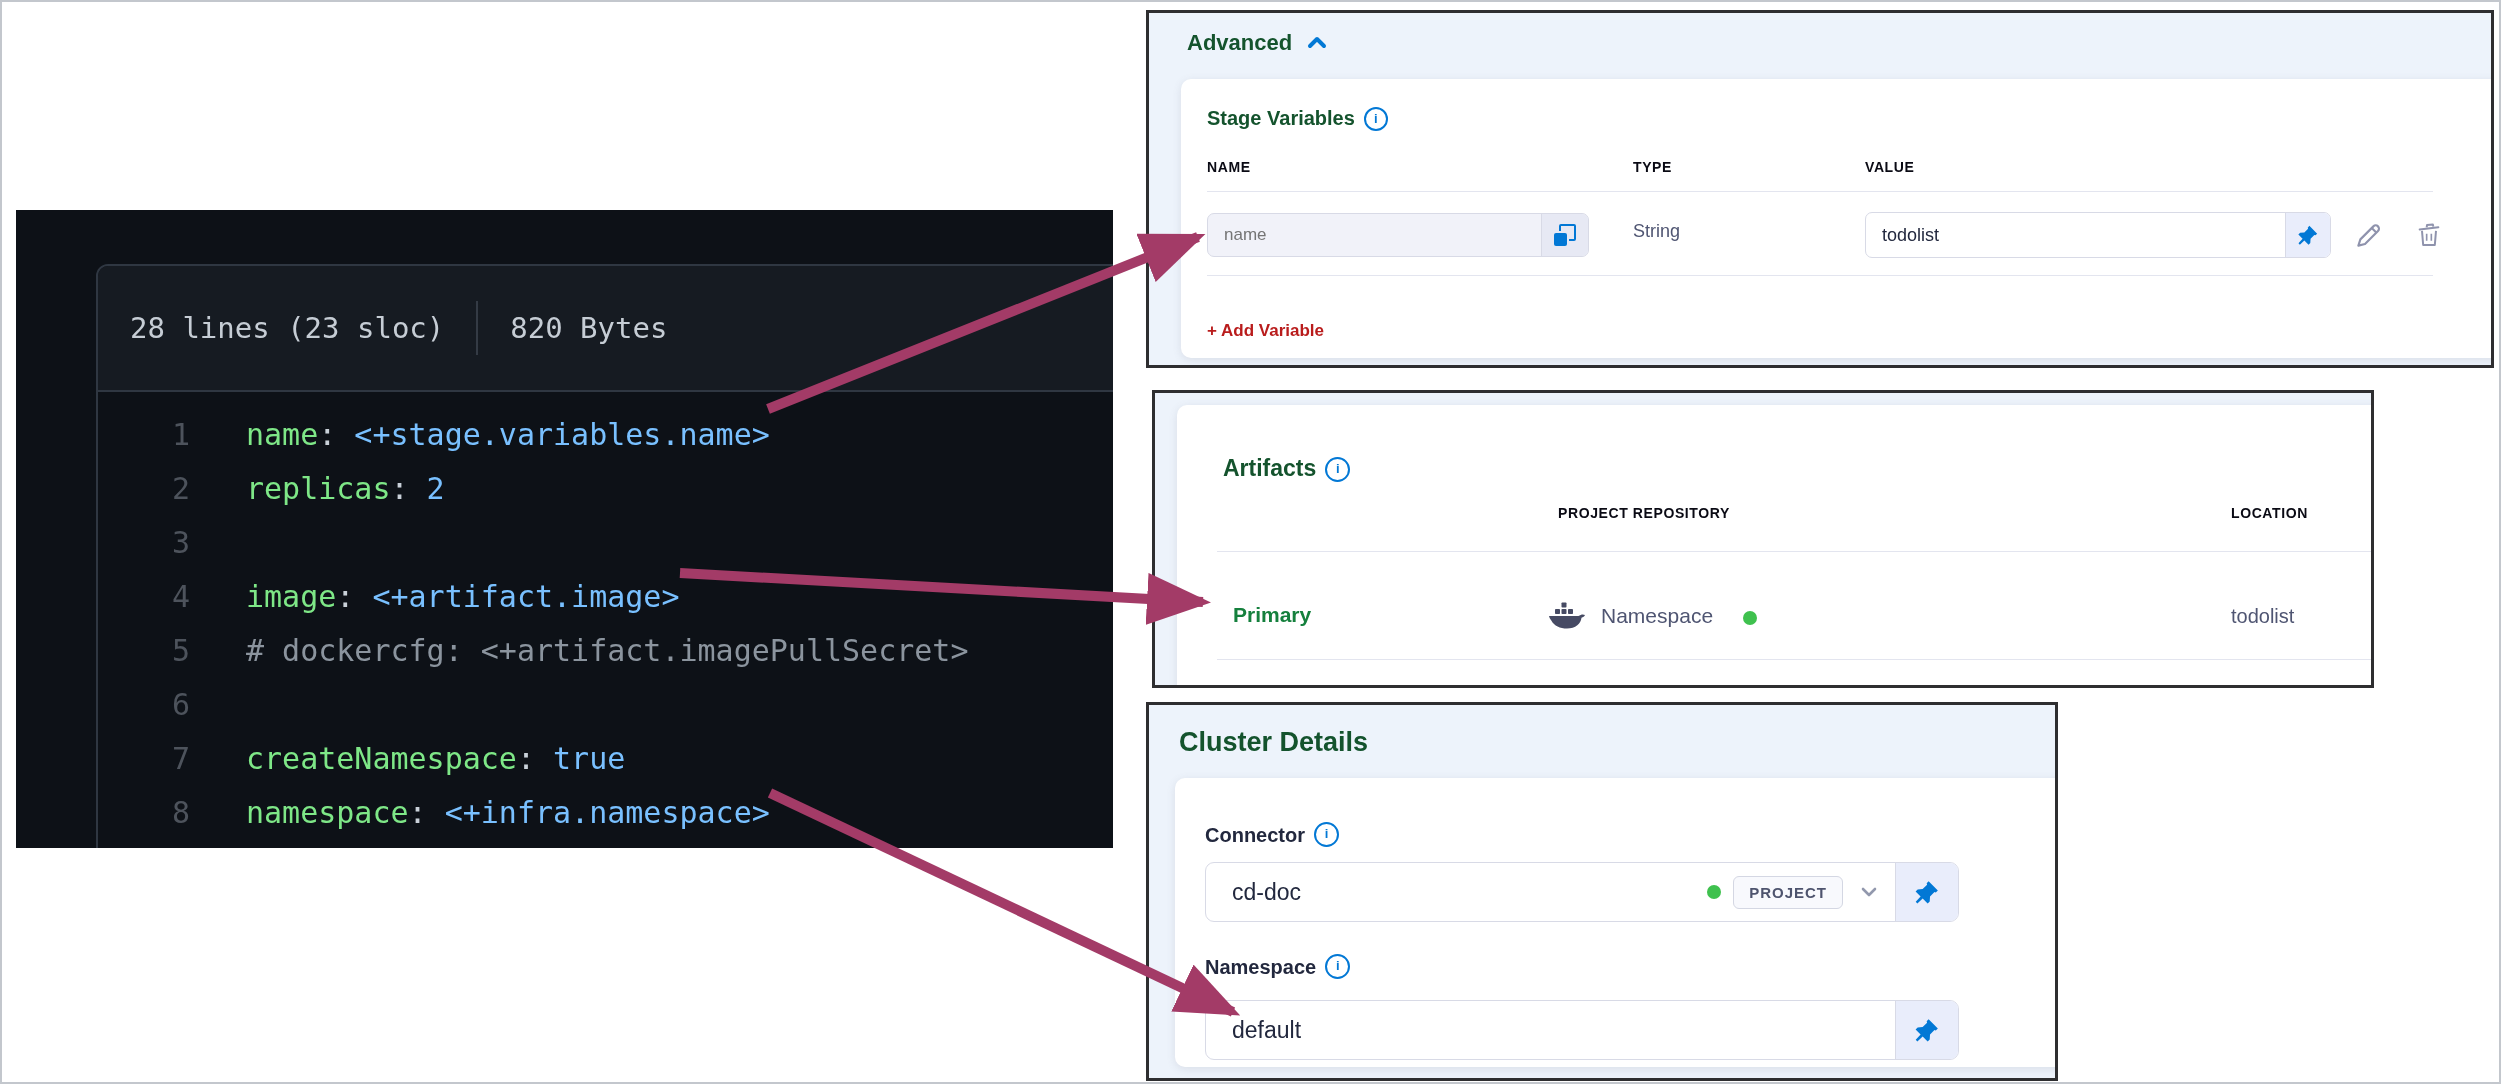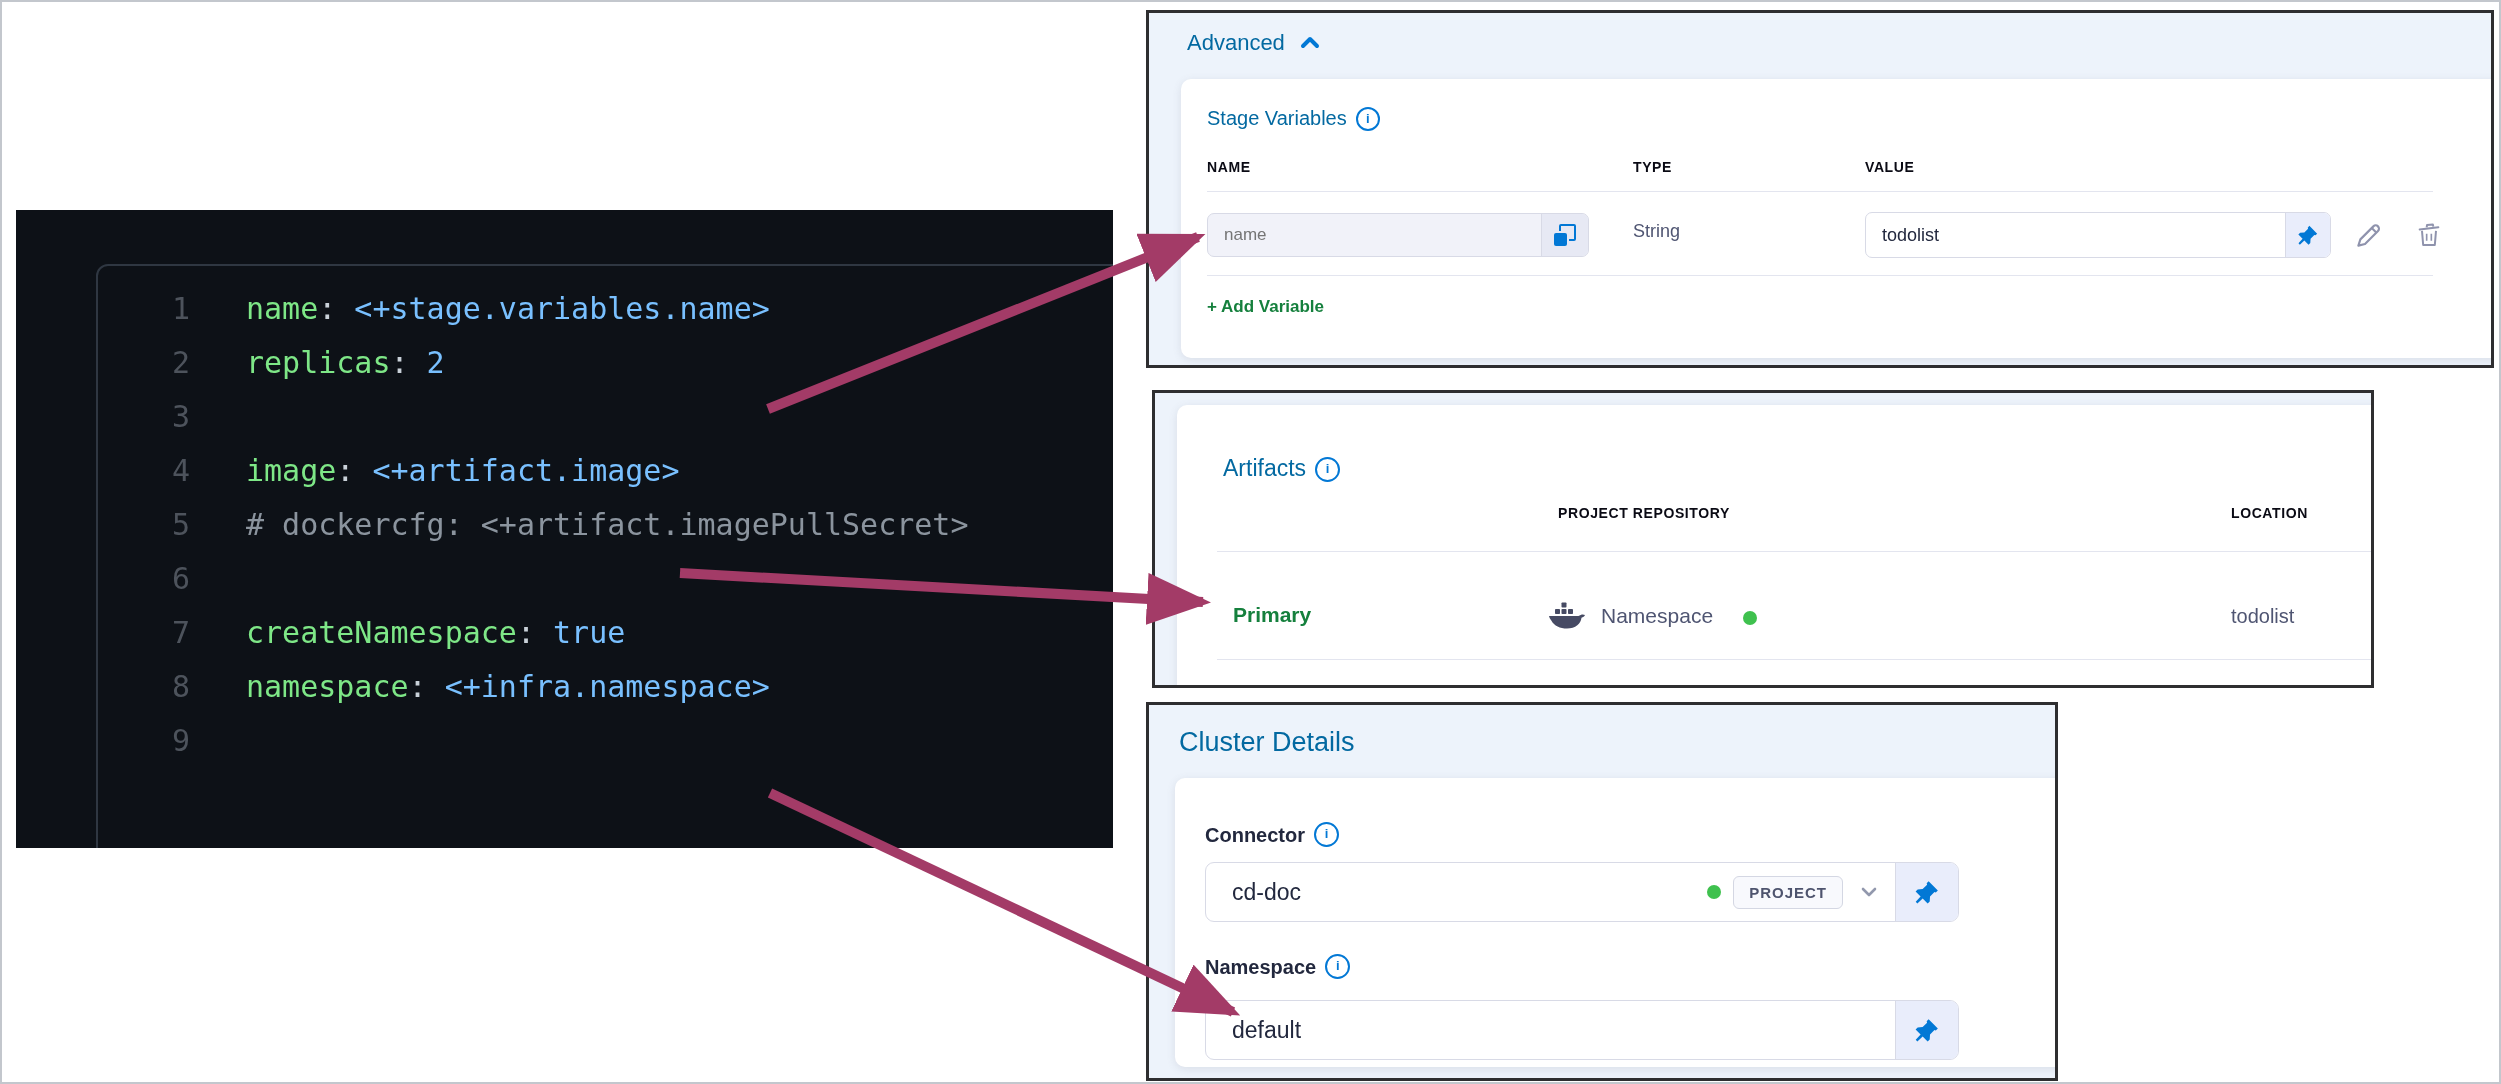--- a/index.html
+++ b/index.html
@@ -15,50 +15,55 @@
     font-family:"DejaVu Sans Mono",monospace;font-size:29px;color:#c6cdd5;padding-left:32px;}
   .file-header .vdiv{width:2px;height:54px;background:#343b45;margin:0 32px;}
   .code-lines{padding-top:16px;font-family:"DejaVu Sans Mono",monospace;font-size:30px;white-space:pre;}
   .cl{height:54px;line-height:54px;display:flex;}
   .cl .ln{width:92px;text-align:right;color:#4d535c;flex:0 0 92px;}
   .cl .ct{padding-left:56px;}
   .tok-key{color:#7ee787;} .tok-pun{color:#c9d1d9;} .tok-val{color:#79c0ff;} .tok-com{color:#8b949e;}
   
   .panel{position:absolute;background:#edf3fb;border:3px solid #2e2e30;overflow:hidden;}
   .card{position:absolute;background:#ffffff;border-radius:10px;box-shadow:0 2px 8px rgba(96,97,112,0.14);}
-  .sec-title{font-weight:normal;color:#0369a1;}
+  .sec-title{font-weight:bold;color:#14532d;}
   .col-h{font-size:14px;font-weight:bold;color:#0a0a14;letter-spacing:0.6px;}
   .hr{position:absolute;height:1px;background:#e3e5ef;}
   .info{display:inline-block;width:20px;height:20px;border:2px solid #0278d5;border-radius:50%;color:#0278d5;
     font-size:13px;font-weight:bold;text-align:center;line-height:19px;vertical-align:middle;margin-left:9px;position:relative;top:-2px;}
   .info::before{content:"i";}
   .inp{position:absolute;background:#fff;border:1.5px solid #d8dae6;border-radius:7px;display:flex;align-items:center;}
   .inp input{border:none;outline:none;background:transparent;font-family:"Liberation Sans",sans-serif;color:#22283e;width:100%;padding:0 0 0 16px;}
   .seg{flex:0 0 auto;align-self:stretch;display:flex;align-items:center;justify-content:center;border-left:1.5px solid #d8dae6;border-radius:0 6px 6px 0;}
-  .link{color:#15803d;font-weight:bold;cursor:pointer;}
+  .link{color:#b91c1c;font-weight:bold;cursor:pointer;margin-top:24px;}
   .dot{display:inline-block;width:14px;height:14px;border-radius:50%;background:#3fc14e;}
   .badge{display:inline-flex;align-items:center;border:1.5px solid #d4d7e3;background:#f8f9fd;border-radius:6px;
     padding:7px 15px;font-size:15px;font-weight:bold;letter-spacing:1px;color:#4e546e;}
   .iconbtn{display:flex;align-items:center;justify-content:center;cursor:pointer;}
   
   .copy-ic{position:relative;width:24px;height:24px;}
   .copy-ic i{position:absolute;display:block;}
   .copy-ic .b{width:13px;height:13px;top:1px;right:1px;border:2.5px solid #0278d5;border-radius:2px;}
   .copy-ic .f{width:13px;height:13px;bottom:1px;left:1px;background:#0278d5;border-radius:2px;box-shadow:0 0 0 2px #e7e9f4;}
   svg.glyph{display:block;}
   
   #arrows{position:absolute;left:0;top:0;z-index:60;pointer-events:none;}
 </style>
 </head>
 <body>
 
 <div id="stage">
 
   <div class="code-panel">
     <div class="file-box">
+      <div class="file-header">
+        <span>28 lines (23 sloc)</span>
+        <span class="vdiv"></span>
+        <span>820 Bytes</span>
+      </div>
       <div class="code-lines" id="code-lines"><div class="cl"><span class="ln">1</span><span class="ct"><span class="tok-key">name</span><span class="tok-pun">:</span><span class="tok-val"> &lt;+stage.variables.name&gt;</span></span></div><div class="cl"><span class="ln">2</span><span class="ct"><span class="tok-key">replicas</span><span class="tok-pun">:</span><span class="tok-val"> 2</span></span></div><div class="cl"><span class="ln">3</span><span class="ct"></span></div><div class="cl"><span class="ln">4</span><span class="ct"><span class="tok-key">image</span><span class="tok-pun">:</span><span class="tok-val"> &lt;+artifact.image&gt;</span></span></div><div class="cl"><span class="ln">5</span><span class="ct"><span class="tok-com"># dockercfg: &lt;+artifact.imagePullSecret&gt;</span></span></div><div class="cl"><span class="ln">6</span><span class="ct"></span></div><div class="cl"><span class="ln">7</span><span class="ct"><span class="tok-key">createNamespace</span><span class="tok-pun">:</span><span class="tok-val"> true</span></span></div><div class="cl"><span class="ln">8</span><span class="ct"><span class="tok-key">namespace</span><span class="tok-pun">:</span><span class="tok-val"> &lt;+infra.namespace&gt;</span></span></div><div class="cl"><span class="ln">9</span><span class="ct"></span></div></div>
     </div>
   </div>
 
   <div class="panel" style="left:1146px;top:10px;width:1342px;height:352px;">
     <div style="position:absolute;left:38px;top:17px;display:flex;align-items:center;cursor:pointer;">
       <span class="sec-title" style="font-size:22px;">Advanced</span>
       <svg class="glyph" width="26" height="22" viewBox="0 0 26 22" style="margin-left:12px;">
         <polyline points="6,14 13,7 20,14" fill="none" stroke="#0278d5" stroke-width="4" stroke-linecap="round" stroke-linejoin="round"></polyline>
       </svg>

